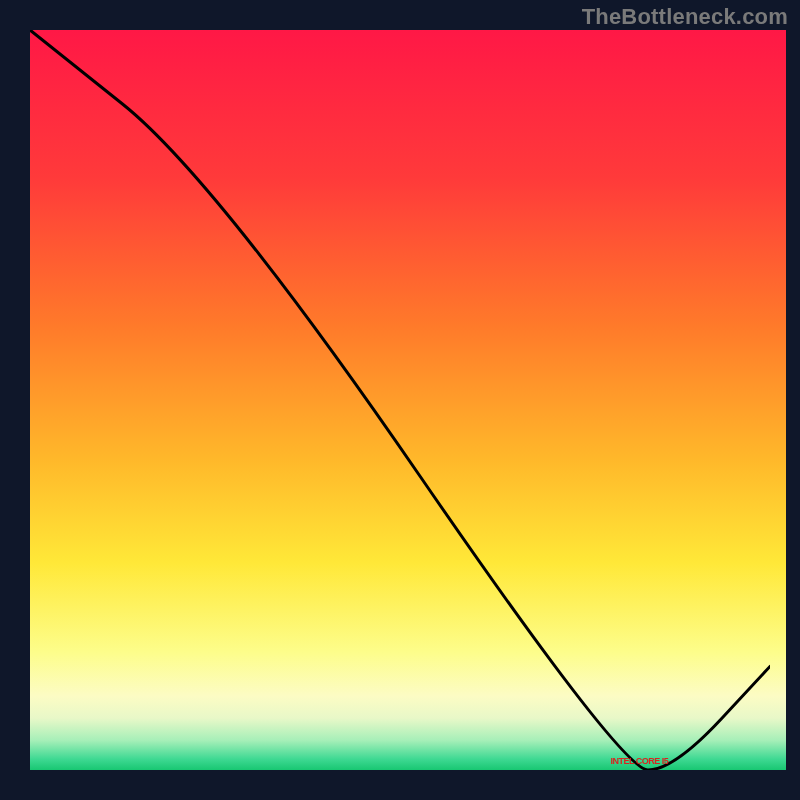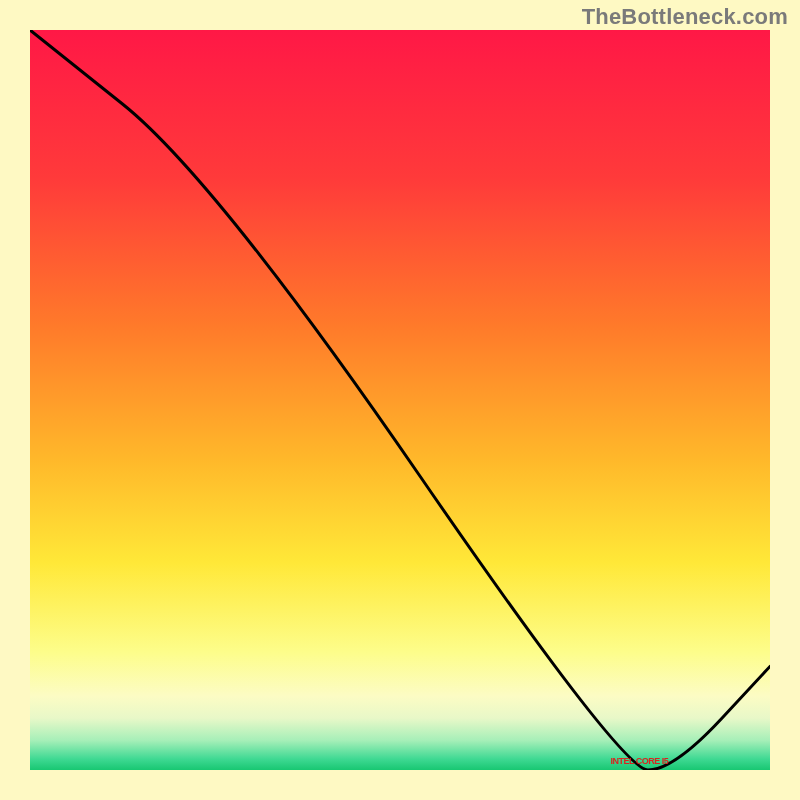--- a/index.html
+++ b/index.html
@@ -8,39 +8,40 @@
     width: 800px;
     height: 800px;
     background: #000;
     overflow: hidden;
     font-family: Arial, Helvetica, sans-serif;
   }
   .wrap {
     position: relative;
     width: 800px;
     height: 800px;
-    background: #fef9c3;
+    background: #0f172a;
   }
   .attribution {
     position: absolute;
     top: 4px;
     right: 12px;
     color: #7a7a7a;
     font-size: 22px;
     font-weight: 700;
     letter-spacing: 0.2px;
   }
   .plot-area {
     
     position: absolute;
     left: 30px;
     top: 30px;
     width: 740px;
     height: 740px;
     overflow: hidden;
+    padding-left: 16px;
   }
   .gradient {
     position: absolute;
     left: 0;
     top: 0;
     width: 100%;
     height: 100%;
   }
   .curve-svg {
     position: absolute;

